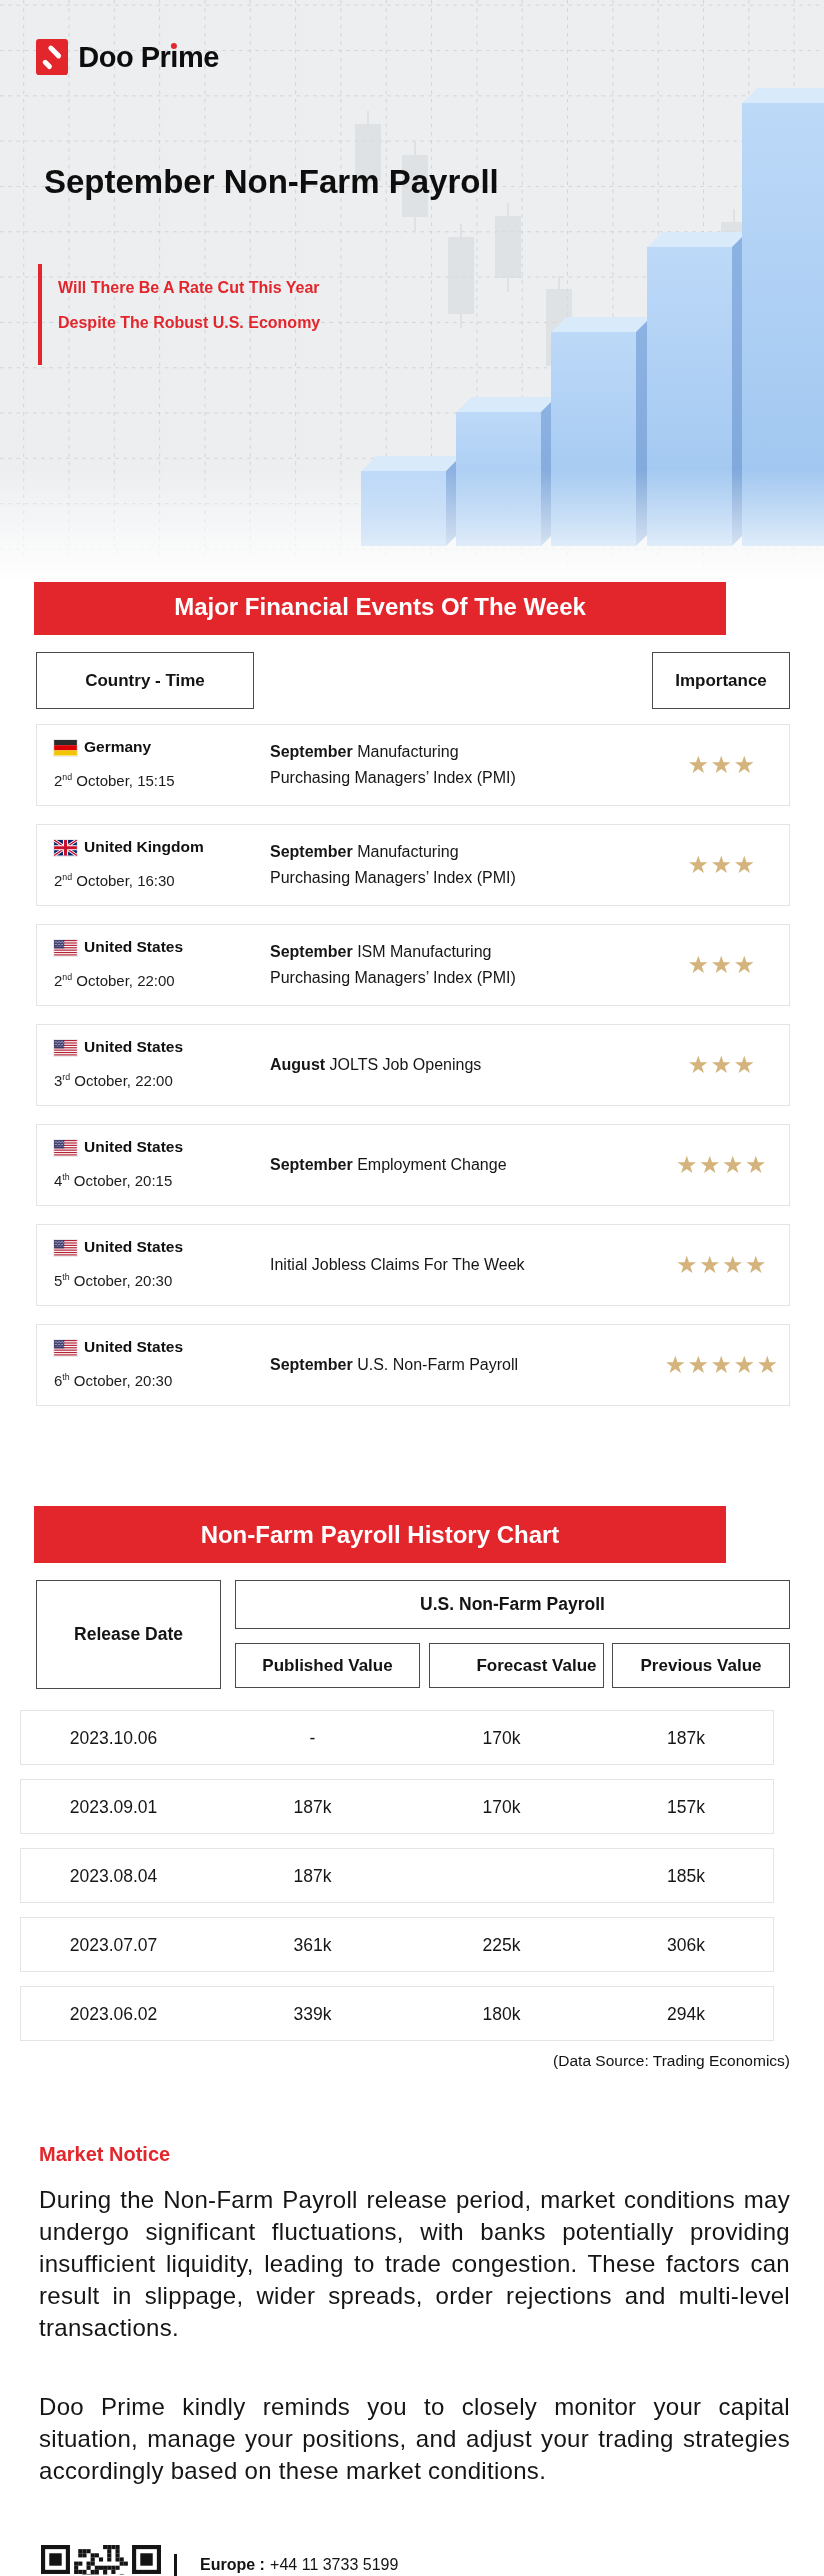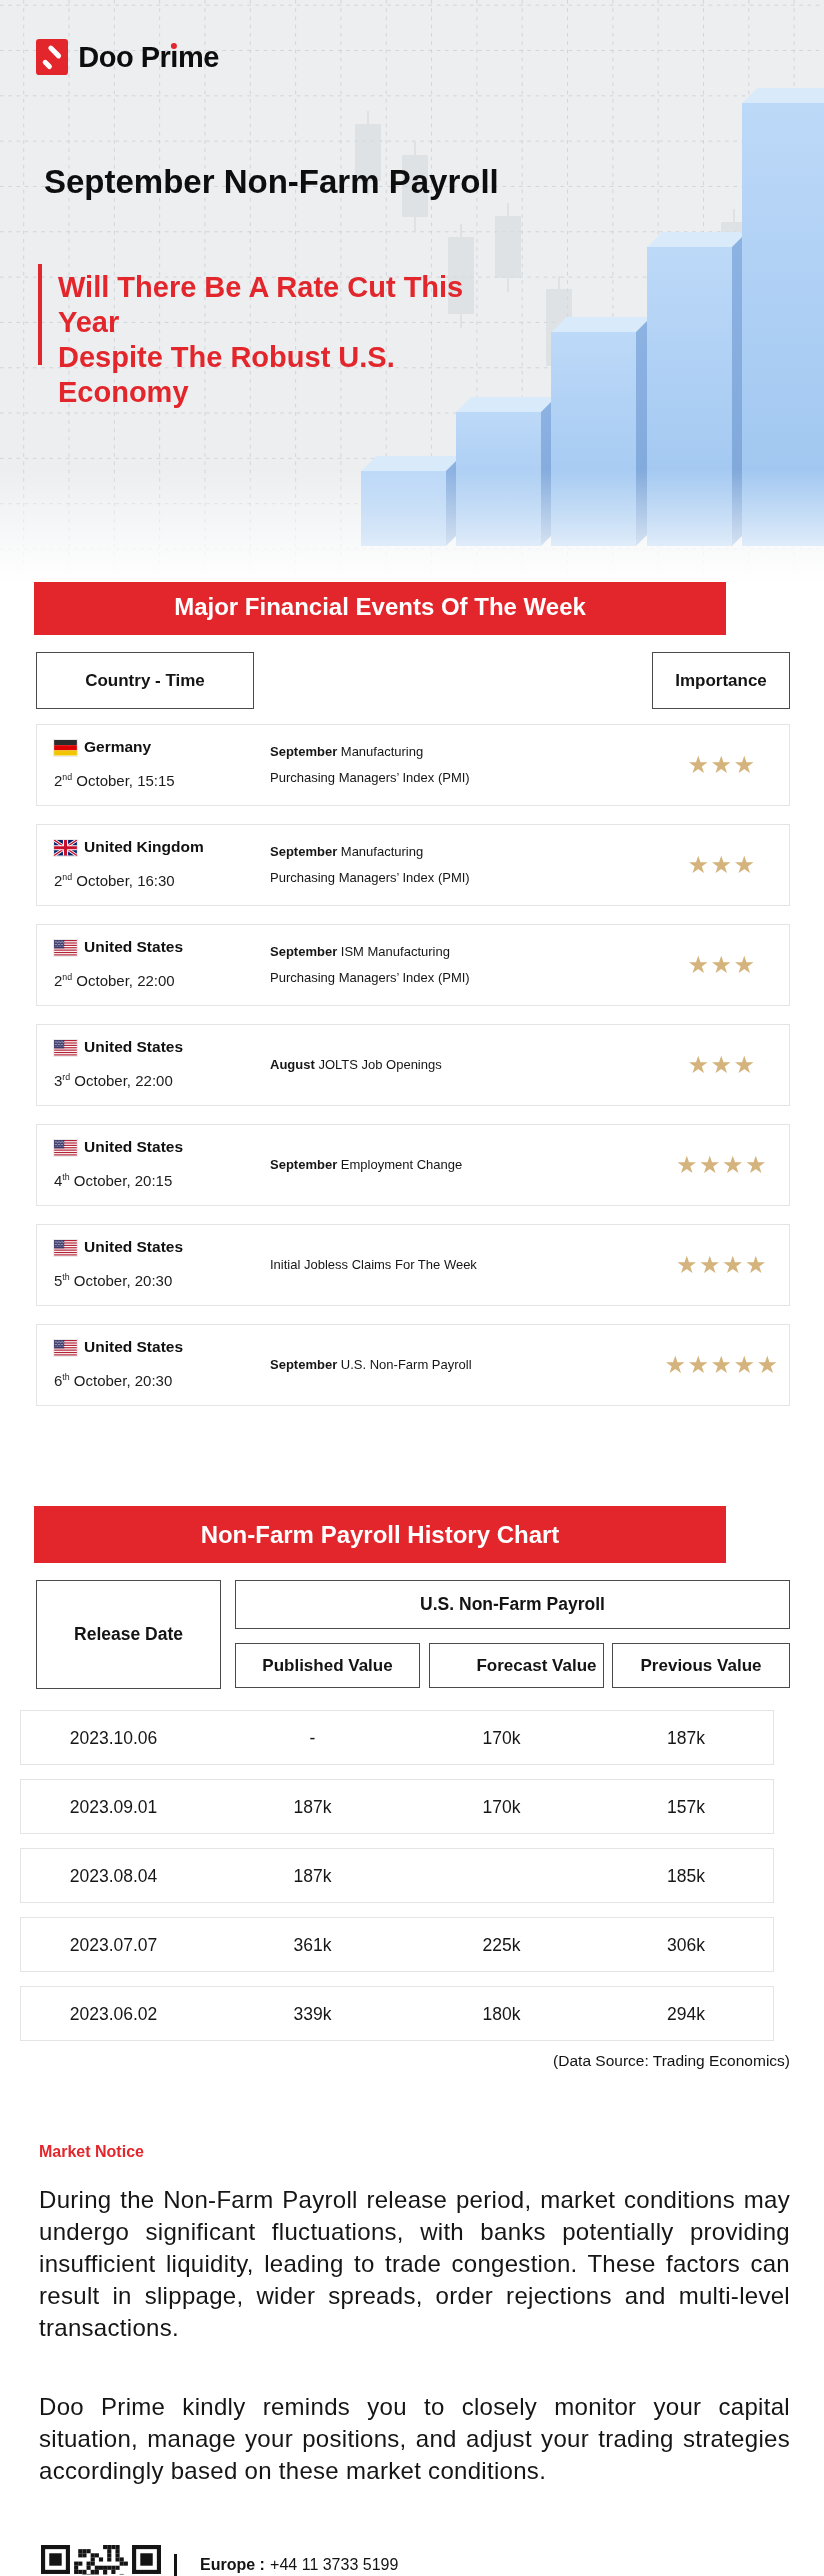--- a/index.html
+++ b/index.html
@@ -29,21 +29,21 @@
   .logo-mark .s2{position:absolute;left:9.3px;top:19.6px;width:4.6px;height:11.3px;border-radius:3.1px;
                  background:#fff;transform:rotate(-45deg);}
   .logo-text{margin-left:10.3px;font-size:29px;font-weight:bold;color:#0d0d0d;letter-spacing:-0.5px;}
   .logo-i{position:relative;}
   .logo-i .idot{position:absolute;left:50%;transform:translateX(-50%);top:2.6px;width:6.2px;height:6.2px;
                 border-radius:50%;background:var(--accent);}
 
   .hero-title{position:absolute;left:44px;top:148px;width:567px;font-size:33px;line-height:68px;
               font-weight:bold;color:#0e0e0e;z-index:7;}
   .sub-bar{position:absolute;left:38px;top:264px;width:3.6px;height:101px;background:var(--accent);z-index:7;}
-  .hero-sub{position:absolute;left:58px;top:270px;width:464px;font-size:29px;line-height:35px;
+  .hero-sub{position:absolute;left:58px;top:270px;width:464px;font-size:16px;line-height:35px;
             font-weight:bold;color:var(--accent);z-index:7;}
 
   
   .banner{position:absolute;left:34px;width:692px;height:57px;background:var(--accent);
           color:#fff;font-weight:bold;font-size:24px;text-align:center;line-height:57px;}
   #banner-events{top:578px;}
   #banner-history{top:1506px;}
 
   
   .hbox{position:absolute;background:#fff;border:1px solid #4a4a4a;font-weight:bold;font-size:17px;
@@ -53,21 +53,21 @@
   #col-importance{left:652px;top:652px;width:138px;height:57px;}
 
   #event-rows{position:absolute;left:36px;top:724px;width:754px;}
   .event-row{position:relative;height:82px;margin-bottom:18px;background:#fff;border:0.5px solid #e4e4e4;box-sizing:border-box;}
   .event-row .flag{position:absolute;left:17px;top:15px;width:23px;height:16px;line-height:0;
                    outline:0.5px solid rgba(0,0,0,.08);}
   .event-row .country{position:absolute;left:47px;top:13.4px;font-weight:bold;font-size:15.5px;color:#111;}
   .event-row .date{position:absolute;left:17px;top:47px;font-size:15px;color:#1c1c1c;}
   .event-row .date sup{font-size:8.8px;position:relative;top:-0.5px;}
   .event-row .evt{position:absolute;left:233px;top:0;width:361px;height:100%;display:flex;align-items:center;
-                  font-size:13px;line-height:26px;color:#161616;white-space:pre-line;}
+                  font-size:16px;line-height:26px;color:#161616;white-space:pre-line;}
   .event-row .stars{position:absolute;left:616px;top:0;width:138px;height:100%;display:flex;align-items:center;
                     justify-content:center;font-size:24px;color:var(--star);letter-spacing:1.5px;
                     font-family:"DejaVu Sans",sans-serif;}
 
   
   #box-release{left:36px;top:1580px;width:185px;height:109px;font-size:17.5px;}
   #box-group{left:235px;top:1580px;width:555px;height:49px;font-size:17.5px;}
   #box-pub{left:235px;top:1643px;width:185px;height:45px;font-size:17px;}
   #box-fore{left:429px;top:1643px;width:175px;height:45px;font-size:17px;padding-left:40px;}
   #box-prev{left:612px;top:1643px;width:178px;height:45px;font-size:17px;}
@@ -77,21 +77,21 @@
          box-sizing:border-box;font-size:17.5px;line-height:54px;color:#161616;}
   .h-row span{position:absolute;top:0;text-align:center;}
   .h-row .c-date{left:0;width:185px;}
   .h-row .c-pub{left:199px;width:185px;}
   .h-row .c-fore{left:393px;width:175px;}
   .h-row .c-prev{left:576px;width:178px;}
 
   .source-note{position:absolute;left:412px;top:2052px;width:378px;text-align:right;font-size:15.5px;color:#121212;}
 
   
-  .notice-title{position:absolute;left:39px;top:2143px;font-size:16px;font-weight:bold;color:var(--accent);}
+  .notice-title{position:absolute;left:39px;top:2143px;font-size:20px;font-weight:bold;color:var(--accent);}
   .notice-p{position:absolute;left:39px;width:751px;font-size:24px;line-height:32px;color:#151515;
             text-align:justify;letter-spacing:0.3px;}
   #notice-p1{top:2184px;}
   #notice-p2{top:2391px;}
 
   
   .qr{position:absolute;left:41px;top:2545px;width:120px;height:120px;}
   .qr-label{position:absolute;left:50%;top:50%;transform:translate(-50%,-50%);width:63px;height:61px;
             background:#fff;display:flex;flex-direction:column;align-items:center;justify-content:center;}
   .footer-divider{position:absolute;left:174px;top:2554px;width:2.6px;height:106px;background:#141414;}

